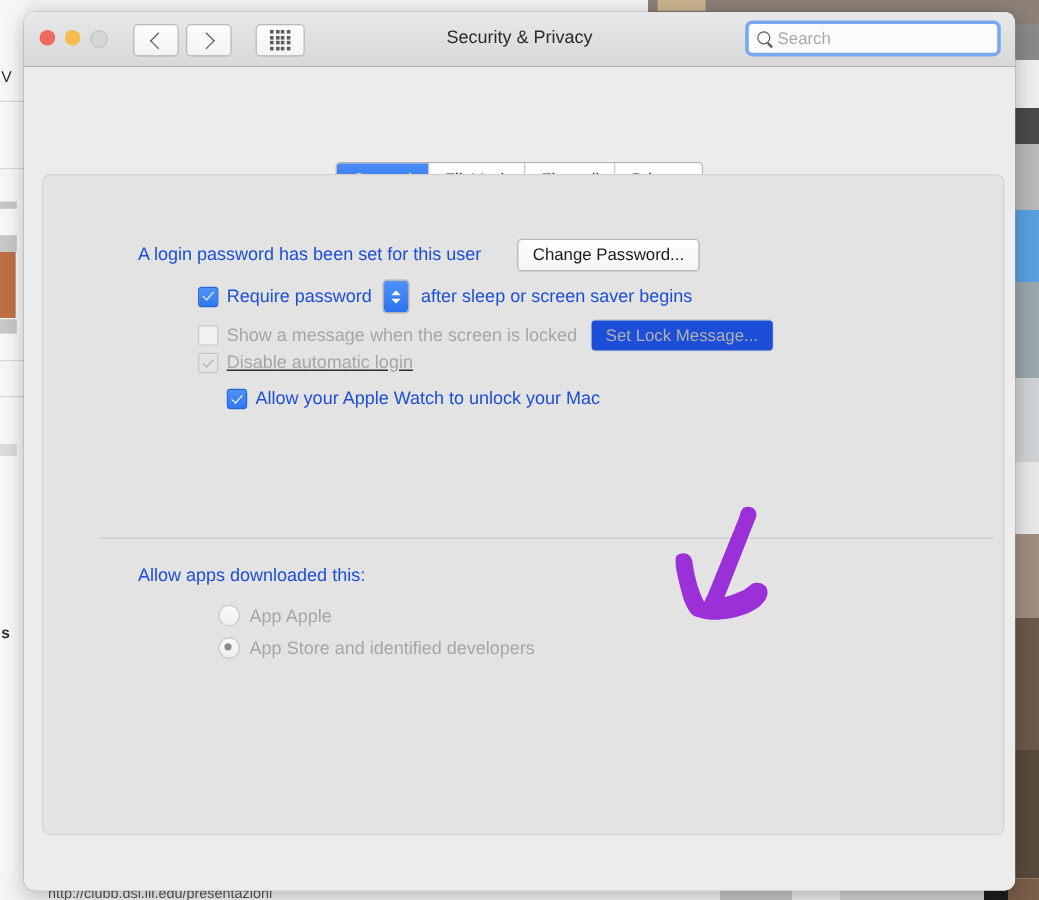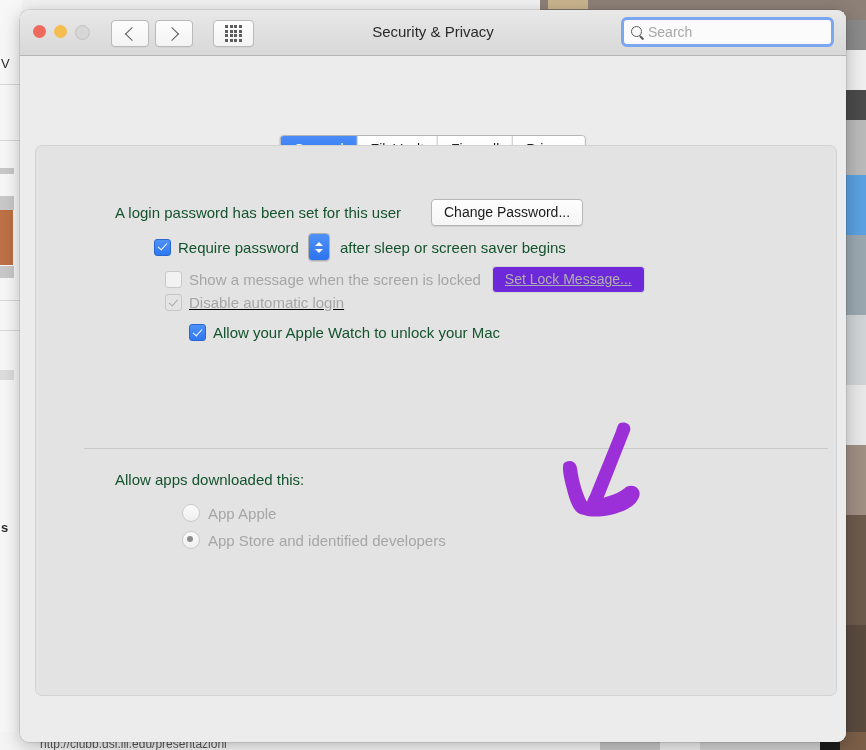--- a/index.html
+++ b/index.html
@@ -167,35 +167,35 @@
     position: absolute;
     left: 15px; top: 89px;
     width: 800px; height: 549px;
     background: #e3e3e3;
     border-radius: 7px;
     border: 0.5px solid #d2d2d2;
   }
 
   
   .row { position: absolute; display: flex; align-items: center; }
-  .lbl { font: 15px "Liberation Sans", sans-serif; color: #14532d; white-space: nowrap; }
+  .lbl { font: 15px "Liberation Sans", sans-serif; color: #1d4ed8; white-space: nowrap; }
   .lbl.dim { color: #a6a6a6; }
 
   .r-loginpw { left: 79px; top: 53px; }
   .btn {
     font: 14px "Liberation Sans", sans-serif;
     color: #1b1b1b;
     background: linear-gradient(to bottom,#fefefe,#f5f5f5);
     border: 0.5px solid #b6b6b6;
     border-radius: 4px;
     padding: 4px 12px 5px;
     box-shadow: 0 0.5px 0.8px rgba(0,0,0,.09);
     white-space: nowrap;
   }
-  .btn.disabled { color: #b0b0b0; background:#6d28d9; border-color:#d5d5d5; box-shadow:none;text-decoration:underline; }
+  .btn.disabled { color: #b0b0b0; background:#1d4ed8; border-color:#d5d5d5; box-shadow:none; }
   .btn-change { margin-left: 30px; }
 
   .checkbox {
     width: 15px; height: 15px; border-radius: 3px;
     flex: none; margin-right: 7px;
     position: relative;
   }
   .checkbox.on { background: linear-gradient(to bottom,#4e92f8,#2f77f0); border: 0.5px solid #2a66cf; }
   .checkbox.on::after {
     content:''; position:absolute; left:4.5px; top:1.7px;
@@ -203,21 +203,21 @@
     transform: rotate(42deg);
   }
   .checkbox.off { background: #f2f2f2; border: 0.5px solid #c8c8c8; }
   .checkbox.on-dim { background:#e4e4e4; border:0.5px solid #c6c6c6; }
   .checkbox.on-dim::after {
     content:''; position:absolute; left:4.5px; top:1.7px;
     width:4px; height:8px; border:solid #a9a9a9; border-width:0 1.7px 1.7px 0;
     transform: rotate(42deg);
   }
 
-  .r-require { left: 118px; top: 87px; }
+  .r-require { left: 129px; top: 87px; }
   .popup {
     margin-left: 9px;
     display: flex; align-items: stretch;
     border: 0.5px solid #b0b0b0;
     border-radius: 4px;
     overflow: hidden;
     box-shadow: 0 0.5px 0.8px rgba(0,0,0,.1);
     height: 26px;
   }
   .popup-value {

